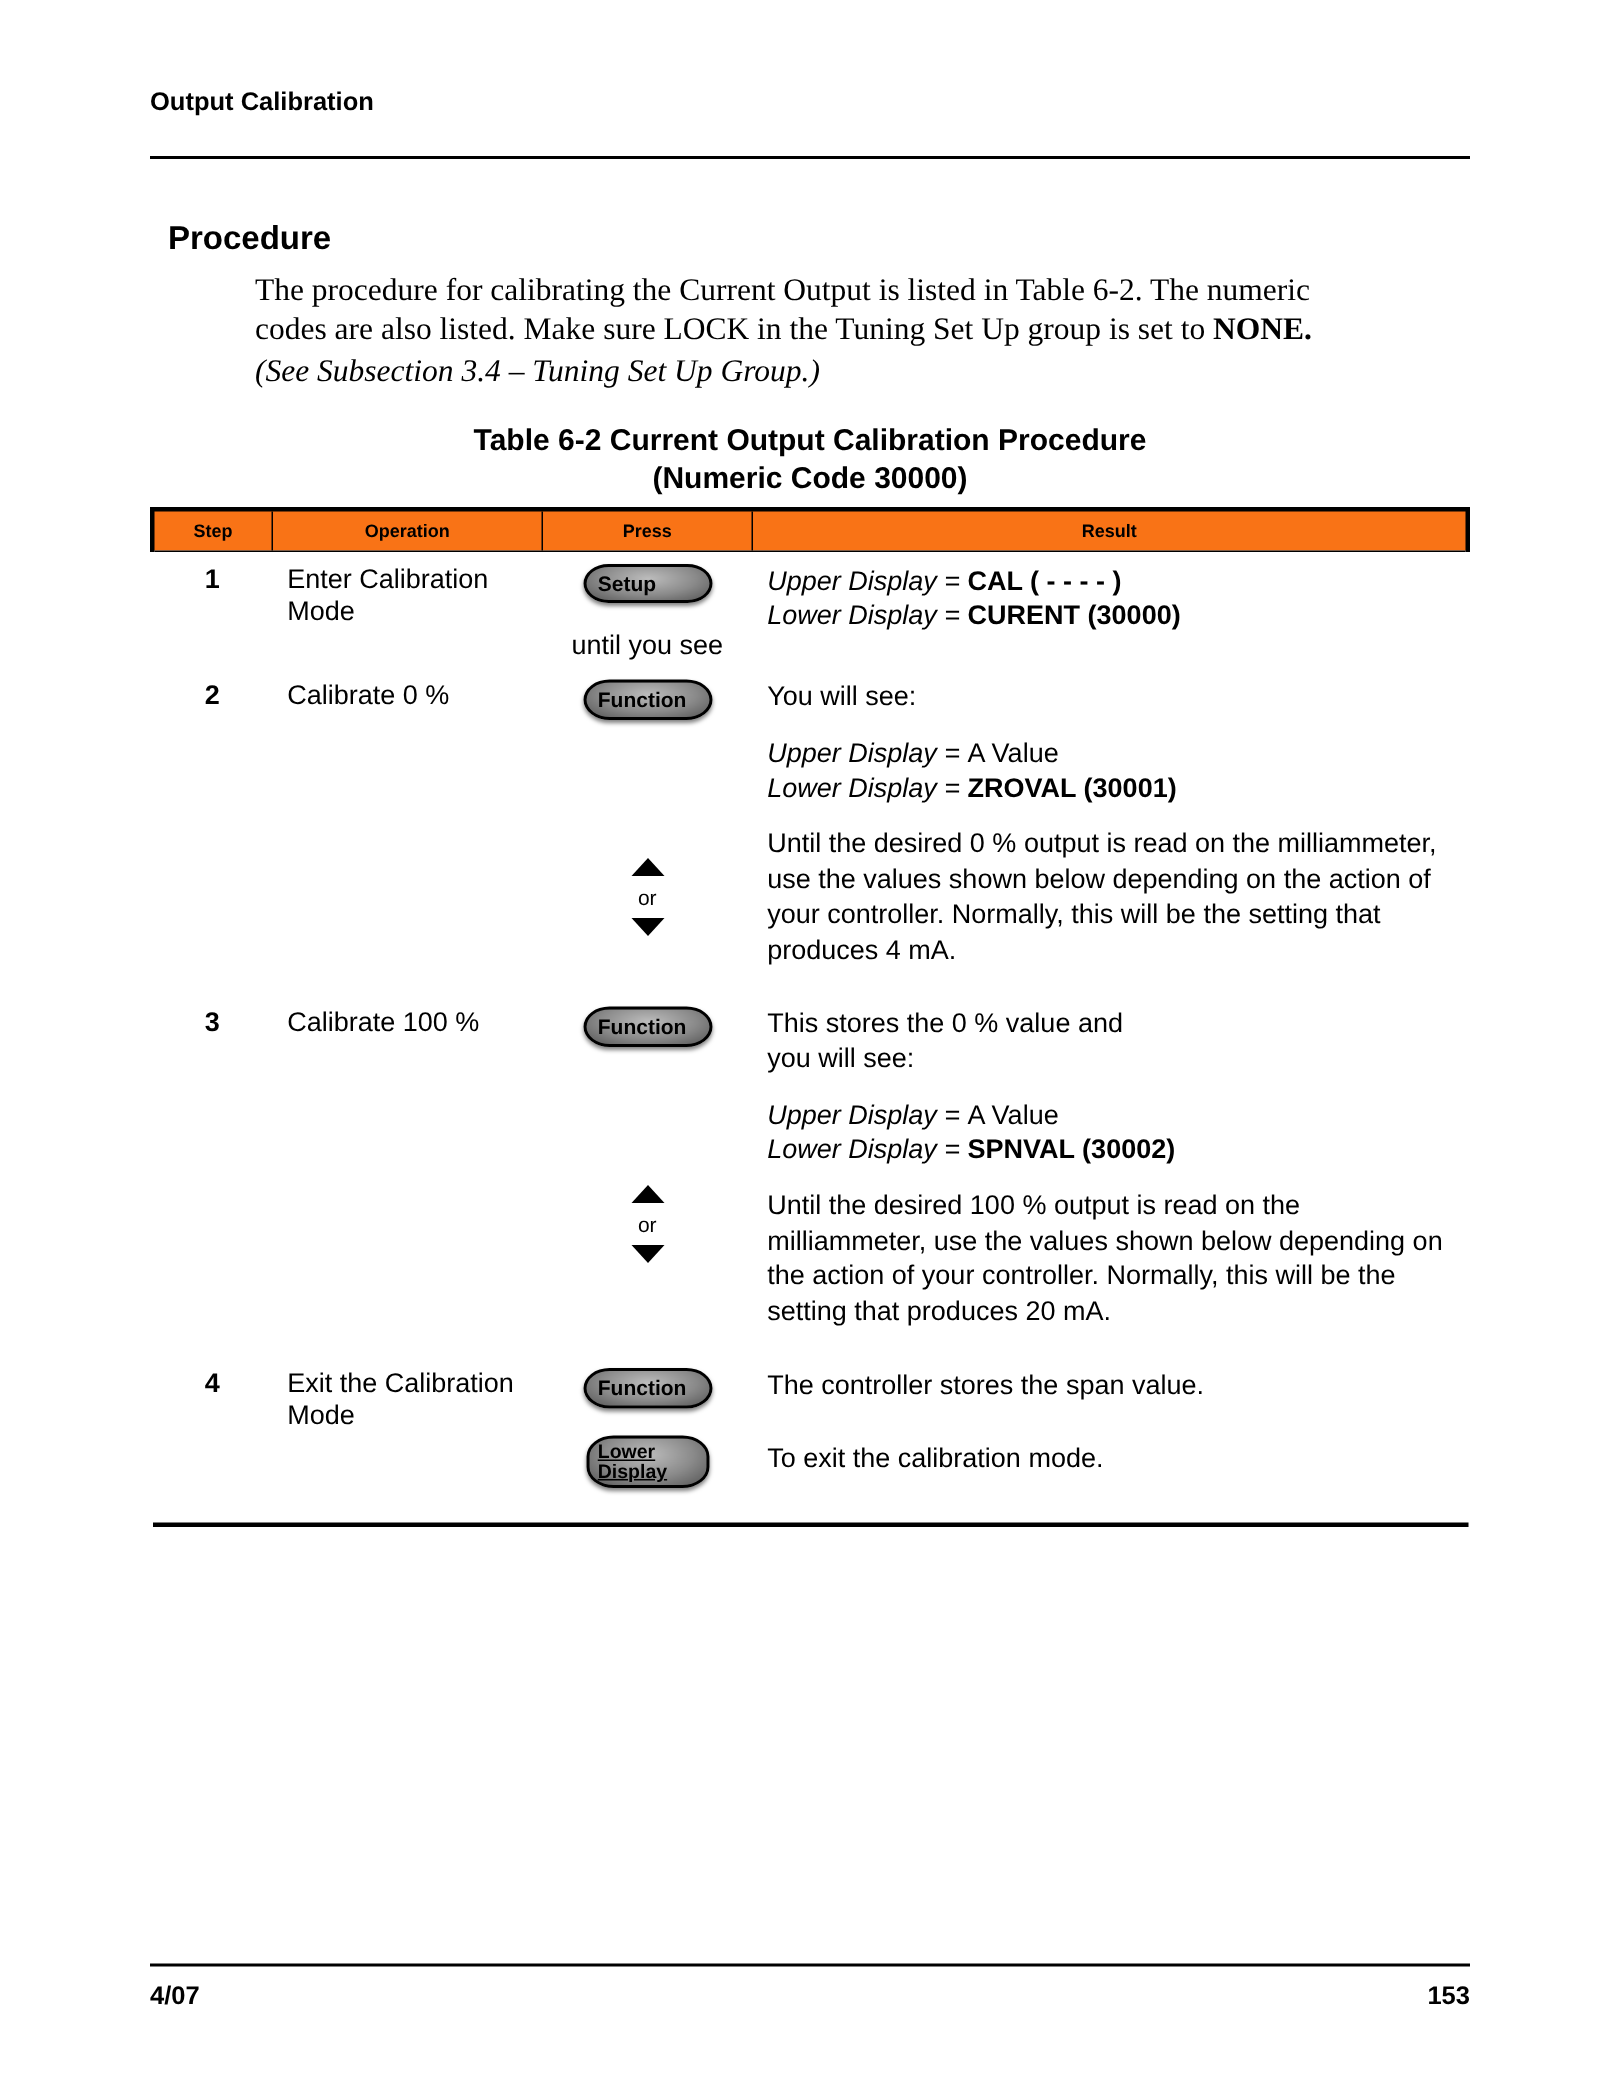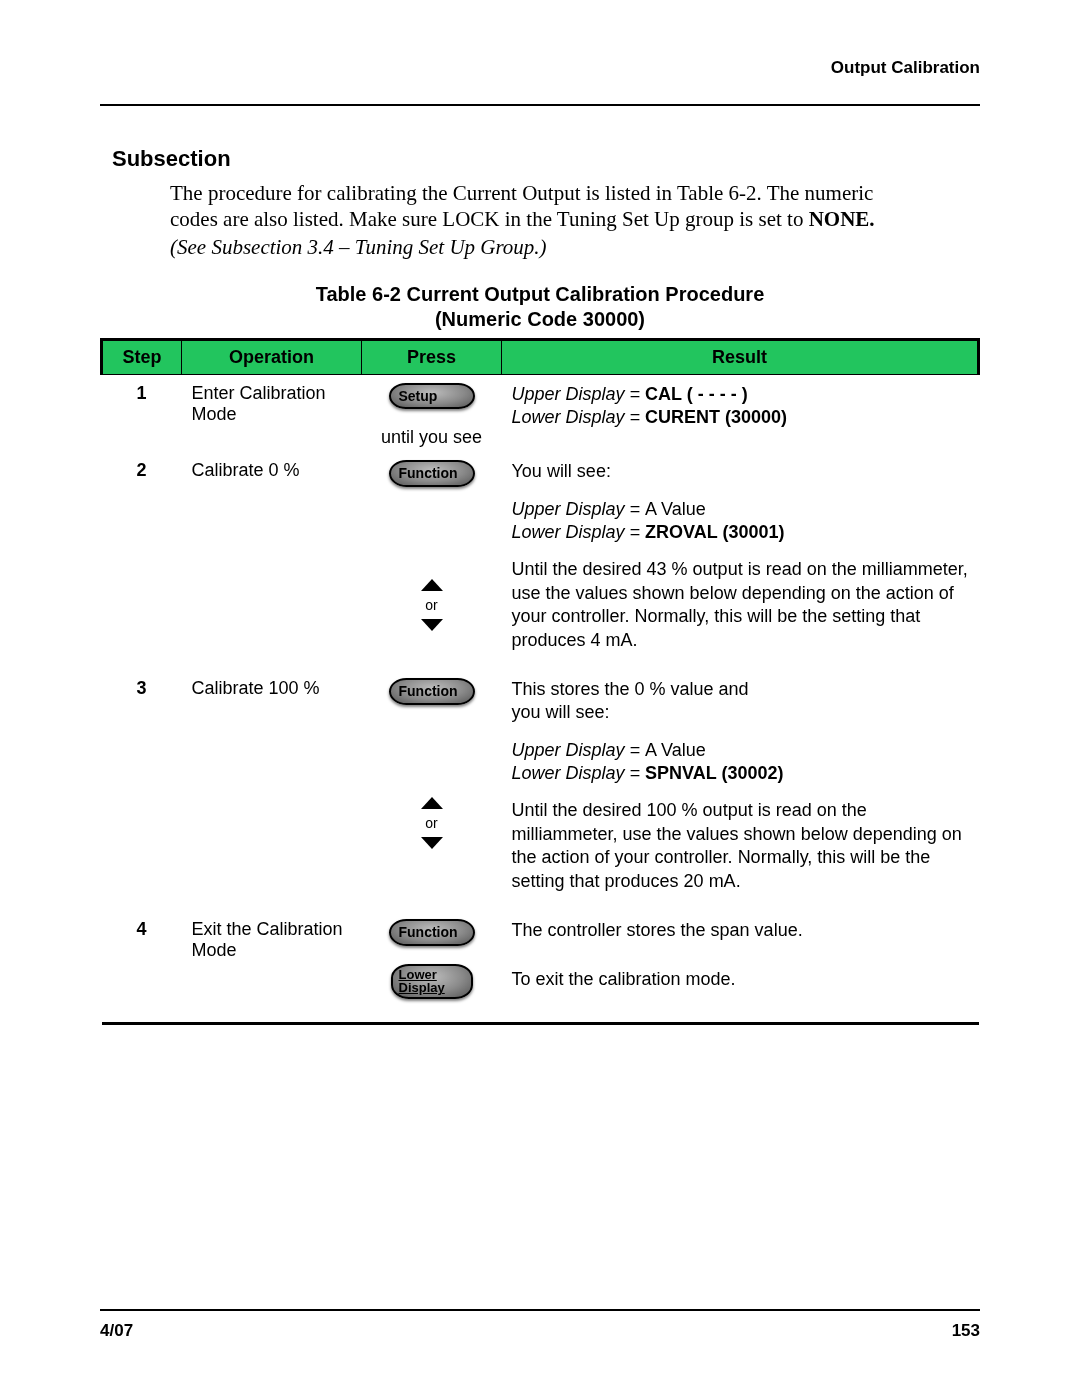--- a/index.html
+++ b/index.html
@@ -14,21 +14,20 @@
     height: 1397px;
     position: relative;
     box-sizing: border-box;
     padding: 56px 100px 0 100px;
   }
   .top-rule {
     border-bottom: 2px solid #000;
     margin-top: 20px;
   }
   .header-area {
-    text-align: right;
     font-weight: bold;
     font-size: 17px;
     padding-bottom: 6px;
     padding-top: 2px;
   }
   .section-heading {
     font-weight: bold;
     font-size: 22px;
     margin-top: 40px;
     margin-left: 12px;
@@ -53,25 +52,25 @@
     margin-top: 22px;
     line-height: 1.25;
   }
 
   table.proc {
     border-collapse: collapse;
     width: 100%;
     margin-top: 6px;
   }
   table.proc th {
-    background: #22c55e;
+    background: #f97316;
     border-top: 3px solid #000;
     border-bottom: 1px solid #000;
     font-weight: bold;
-    font-size: 18px;
+    font-size: 12px;
     padding: 6px 8px;
     text-align: center;
   }
   table.proc th + th { border-left: 1px solid #000; }
   table.proc th:first-child { border-left: 3px solid #000; }
   table.proc th:last-child { border-right: 3px solid #000; }
 
   table.proc td {
     font-size: 18px;
     vertical-align: top;
@@ -137,21 +136,21 @@
 </head>
 <body>
 
 <div class="page">
 
   <div class="header-area">
     <span>Output Calibration</span>
   </div>
   <div class="top-rule"></div>
 
-  <div class="section-heading">Subsection</div>
+  <div class="section-heading">Procedure</div>
 
   <p class="intro-para">
     <span>The procedure for calibrating the Current Output is listed in Table 6-2. The numeric</span><br>
     <span>codes are also listed. Make sure LOCK in the Tuning Set Up group is set to </span><span class="none">NONE.</span>
   </p>
   <div class="intro-ref">(See Subsection 3.4 – Tuning Set Up Group.)</div>
 
   <div class="table-caption">
     <span>Table 6-2  Current Output Calibration Procedure</span><br>
     <span>(Numeric Code 30000)</span>
@@ -202,21 +201,21 @@
                 </svg>
             </span>
           </div>
         </td>
         <td class="result-col">
           <div class="result-block">You will see:</div>
           <div class="result-block">
             <span class="ital">Upper Display = </span><span>A Value</span><br>
             <span class="ital">Lower Display = </span><span class="bold">ZROVAL (30001)</span>
           </div>
-          <div class="result-block">Until the desired 43 % output is read on the milliammeter, use the values shown below depending on the action of your controller.  Normally, this will be the setting that produces 4 mA.</div>
+          <div class="result-block">Until the desired 0 % output is read on the milliammeter, use the values shown below depending on the action of your controller.  Normally, this will be the setting that produces 4 mA.</div>
         </td>
       </tr>
 
       <tr>
         <td class="step-col">3</td>
         <td class="op-col">Calibrate 100 %</td>
         <td class="press-col">
           <div class="press-cell-inner">
             <span class="key-btn">Function</span>
             <div style="height:54px"></div>

